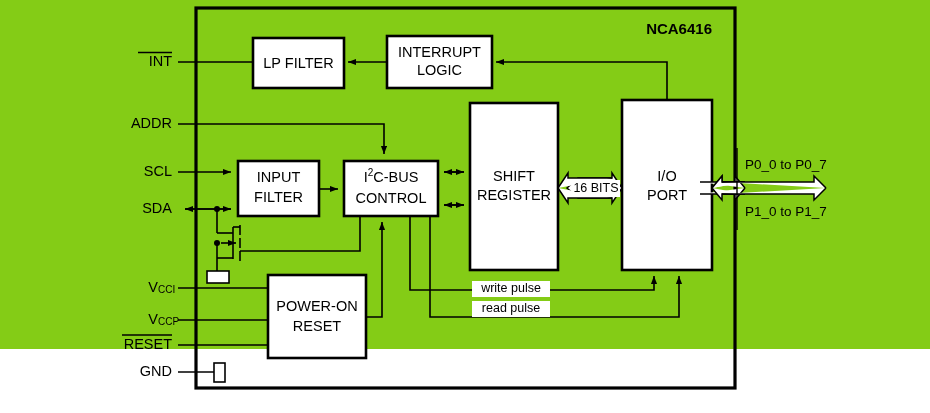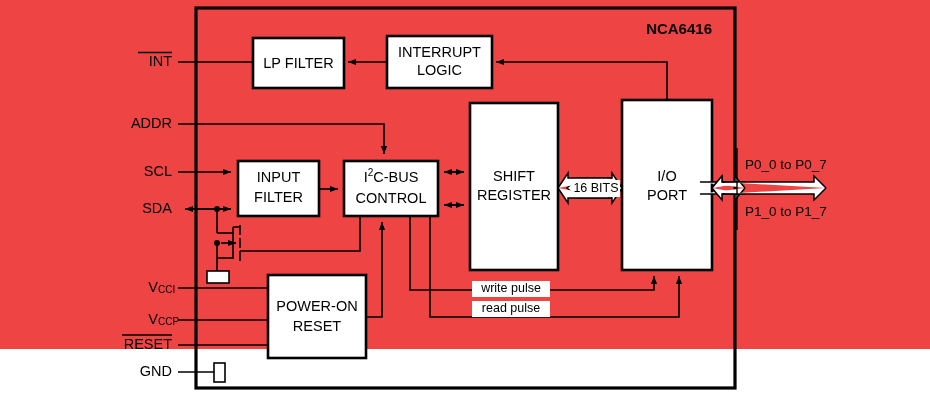--- a/index.html
+++ b/index.html
@@ -10,21 +10,21 @@
   body {
     width: 930px;
     height: 413px;
     overflow: hidden;
     font-family: "Liberation Sans", sans-serif;
   }
   #diagram-root {
     position: relative;
     width: 930px;
     height: 349px;
-    background: #ef4444;
+    background: #84cc16;
   }
   svg#block-diagram {
     display: block;
     width: 930px;
     height: 413px;
   }
   .wire {
     stroke: #000000;
     stroke-width: 1.6;
     fill: none;

